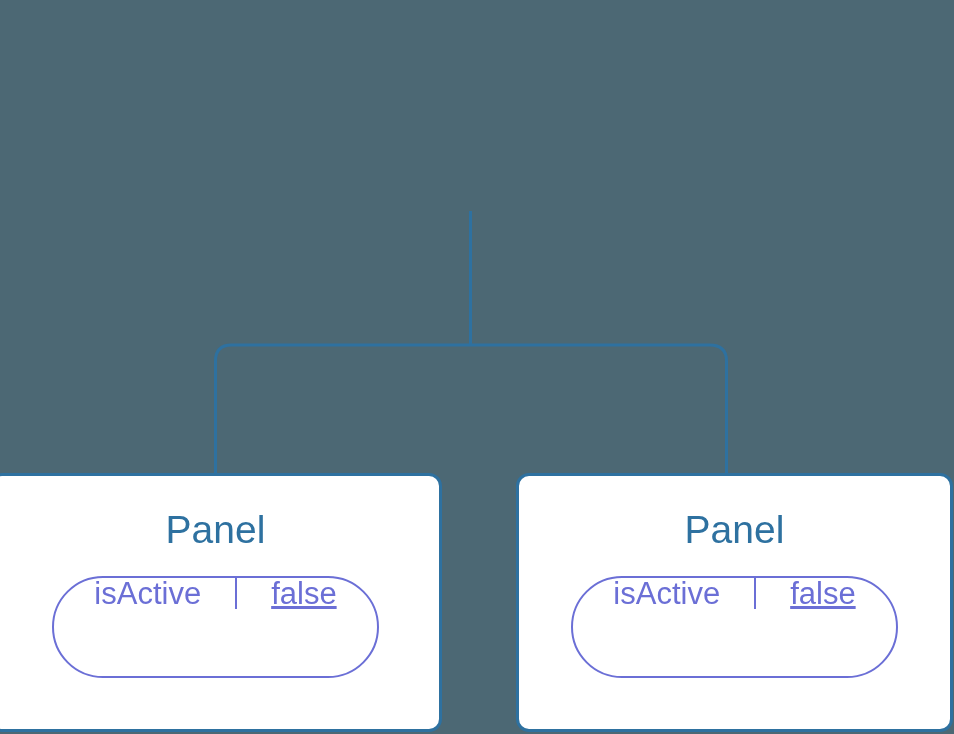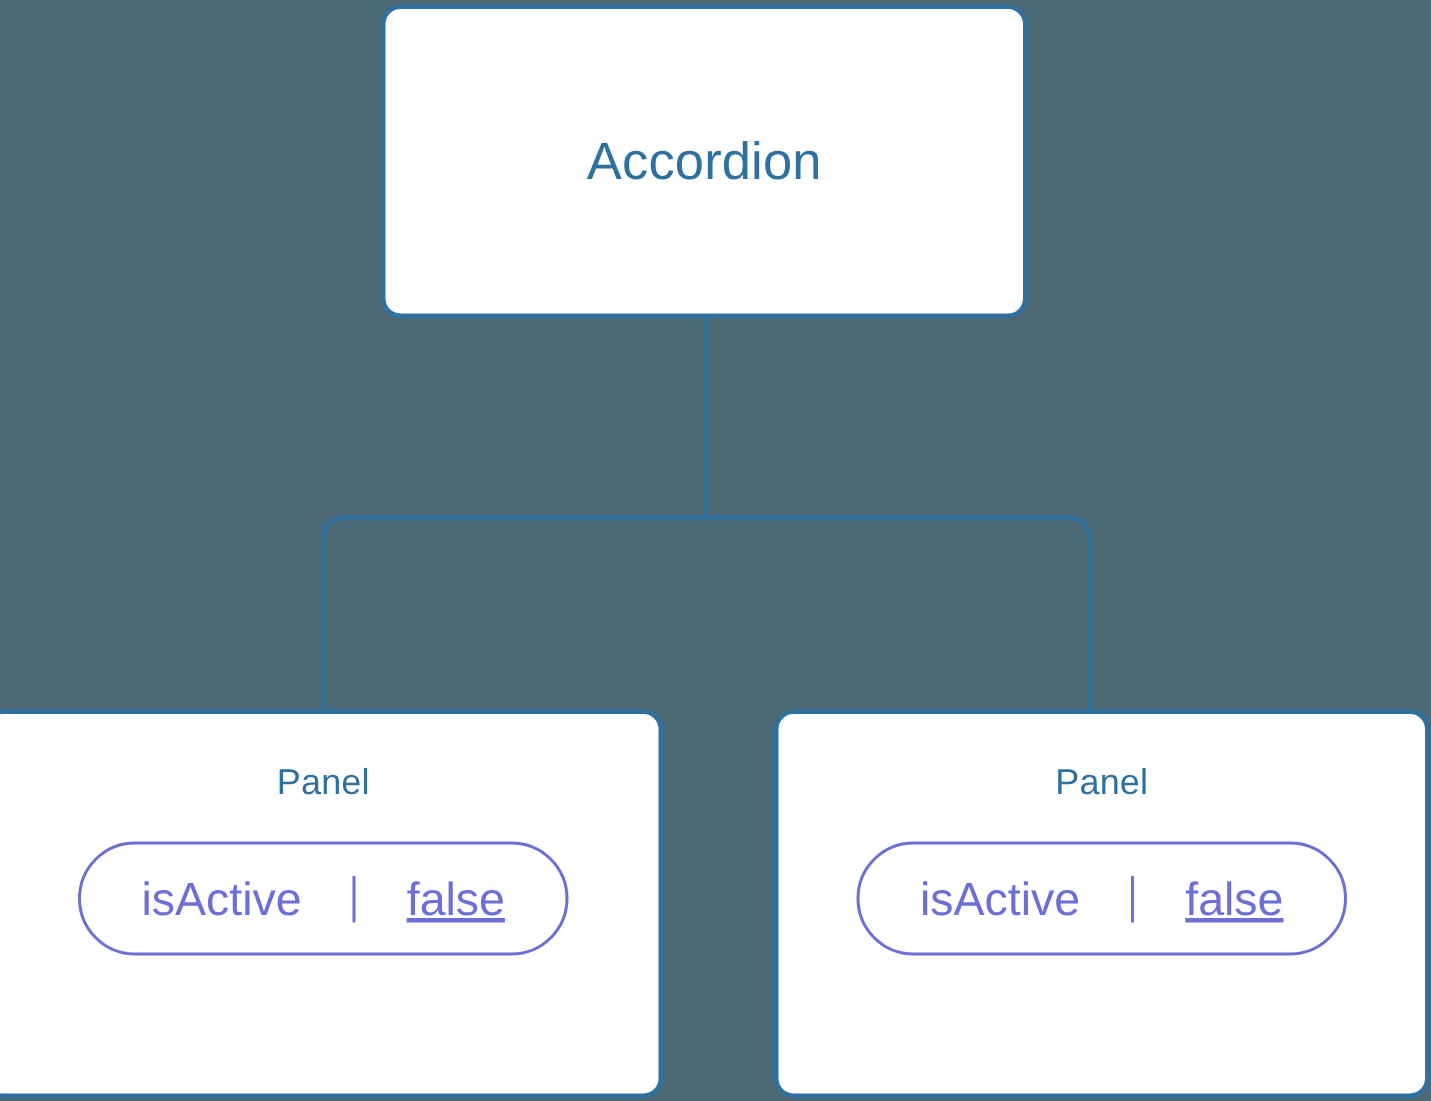--- a/index.html
+++ b/index.html
@@ -65,40 +65,40 @@
     left: 516px;
     top: 473px;
     width: 437px;
     height: 259px;
     justify-content: flex-start;
     padding-top: 34px;
   }
 
   .node-title {
     color: #2e71a0;
-    font-size: 24px;
+    font-size: 39px;
     line-height: 1;
     font-weight: 400;
     letter-spacing: 0.1px;
     white-space: nowrap;
   }
 
   .node-root .node-title {
     font-size: 35px;
   }
 
   
   .prop-pill {
     margin-top: 27px;
     display: flex;
-    align-items: center;
+    align-items: flex-start;
     border: 2px solid #6b6fd6;
     border-radius: 999px;
     background: transparent;
-    height: 76px;
+    height: 102px;
     box-sizing: border-box;
     overflow: hidden;
   }
 
   .prop-name,
   .prop-value {
     display: flex;
     align-items: center;
     justify-content: center;
     color: #6b6fd6;
@@ -122,23 +122,20 @@
 <body>
 
 <div id="canvas">
 
   <svg id="connectors" viewBox="0 0 954 734" width="954" height="734" fill="none">
 
     <path d="M470.5 211 V 345" stroke="#2e71a0" stroke-width="3" fill="none"></path>
     <path d="M215.5 474 V 361 Q 215.5 345 231.5 345 H 709.5 Q 726.5 345 726.5 361 V 474" stroke="#2e71a0" stroke-width="3" fill="none" stroke-linecap="butt"></path>
   </svg>
 
-  <div class="node node-root">
-    <span class="node-title">Accordion</span>
-  </div>
 
   <div class="node node-leaf-left">
     <span class="node-title">Panel</span>
     <div class="prop-pill">
       <span class="prop-name">isActive</span>
       <span class="prop-value">false</span>
     </div>
   </div>
 
   <div class="node node-leaf-right">

